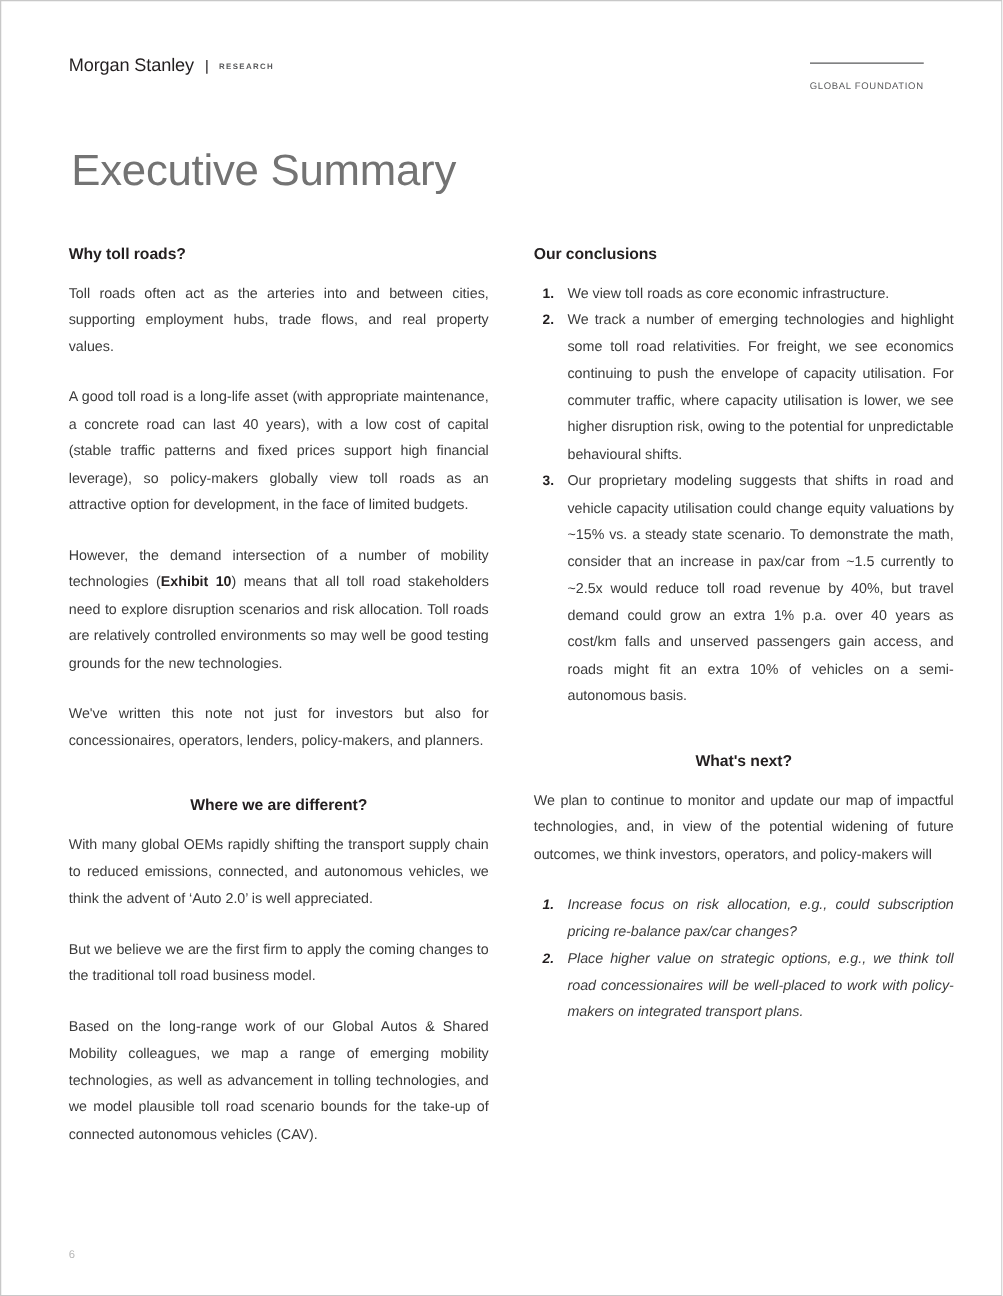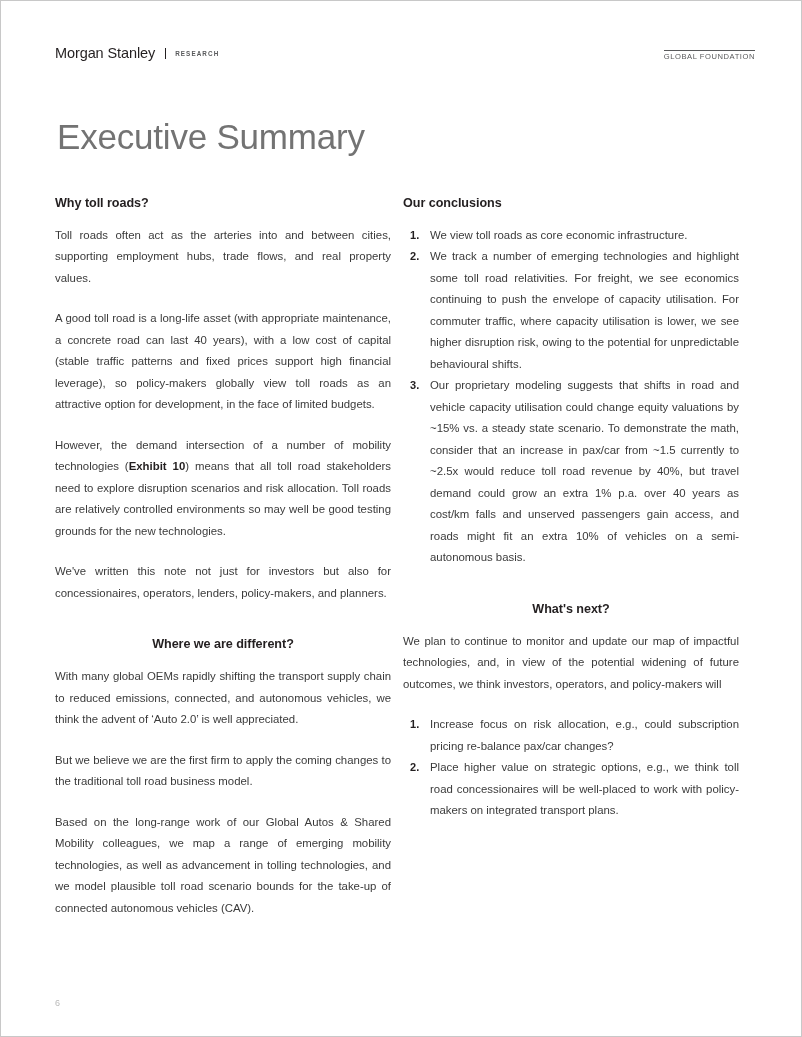--- a/index.html
+++ b/index.html
@@ -49,45 +49,45 @@
     margin: 0 9px 0 10px;
   }
   .brand-research {
     font-size: 6.3px;
     color: #58595b;
     letter-spacing: 1.1px;
     font-weight: bold;
   }
   .series-tag {
     position: absolute;
-    right: 0;
+    right: 16px;
     top: 5px;
     border-top: 1.4px solid #58595b;
-    padding-top: 1px;
+    padding-top: 13px;
     font-size: 7.6px;
     letter-spacing: 0.55px;
     color: #58595b;
     white-space: nowrap;
   }
 
   
   .page-title {
     margin: 43px 0 0 2px;
     font-size: 35px;
     font-weight: 300;
     color: #737373;
     letter-spacing: -0.2px;
     line-height: 1.1;
   }
 
   
   .columns {
     display: flex;
     margin-top: 39px;
-    gap: 12px;
+    gap: 36px;
   }
   .col {
     width: 336px;
     flex: 0 0 336px;
   }
 
   h2.section-heading {
     font-size: 12.6px;
     font-weight: bold;
     color: #231f20;
@@ -137,20 +137,21 @@
     top: 0;
     font-weight: bold;
     color: #231f20;
     font-size: 11px;
   }
   ol.numbered.next-steps {
     margin-top: 17px;
   }
   ol.numbered.next-steps > li {
     margin-bottom: 0;
+    font-style: italic;
   }
 
   
   .page-number {
     position: absolute;
     left: 54px;
     bottom: 28px;
     font-size: 9px;
     color: #b9b9b9;
   }

